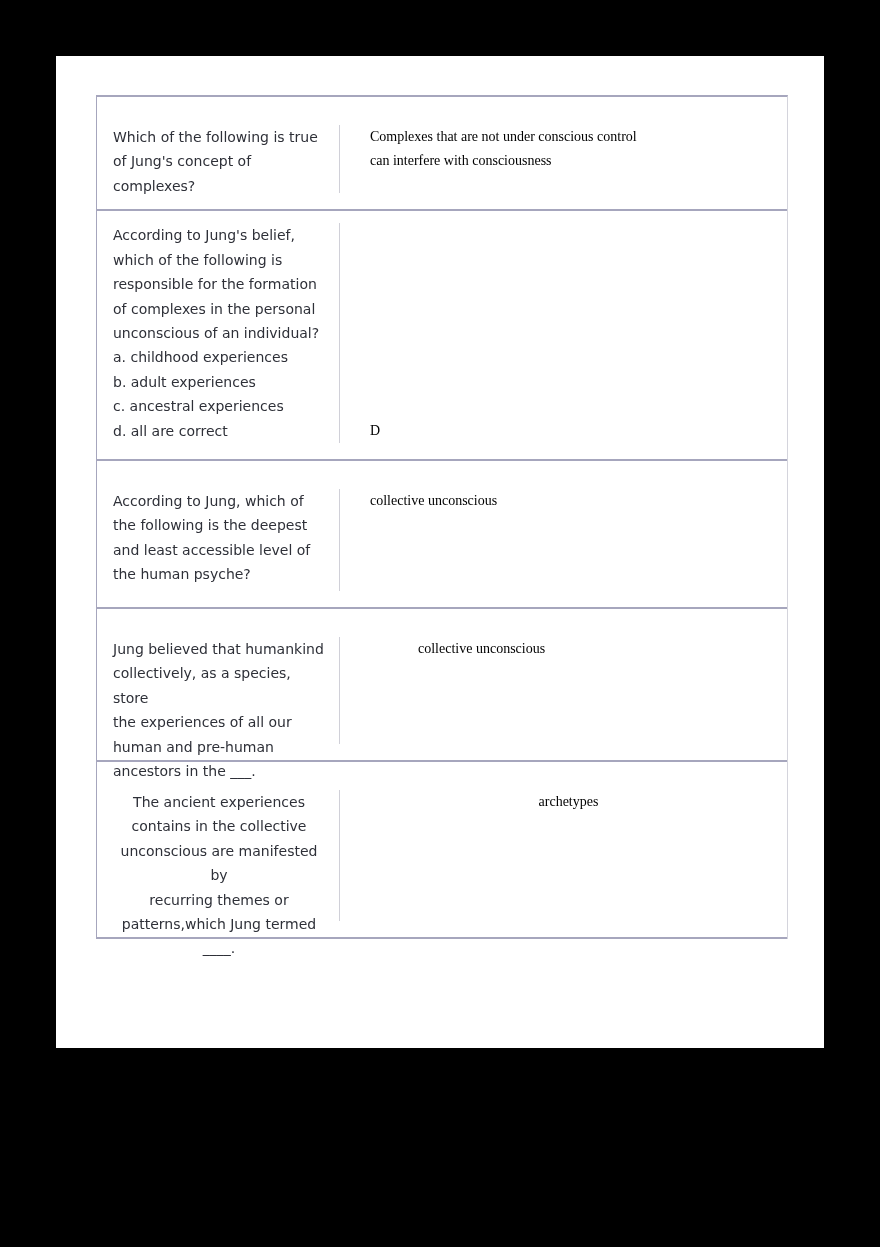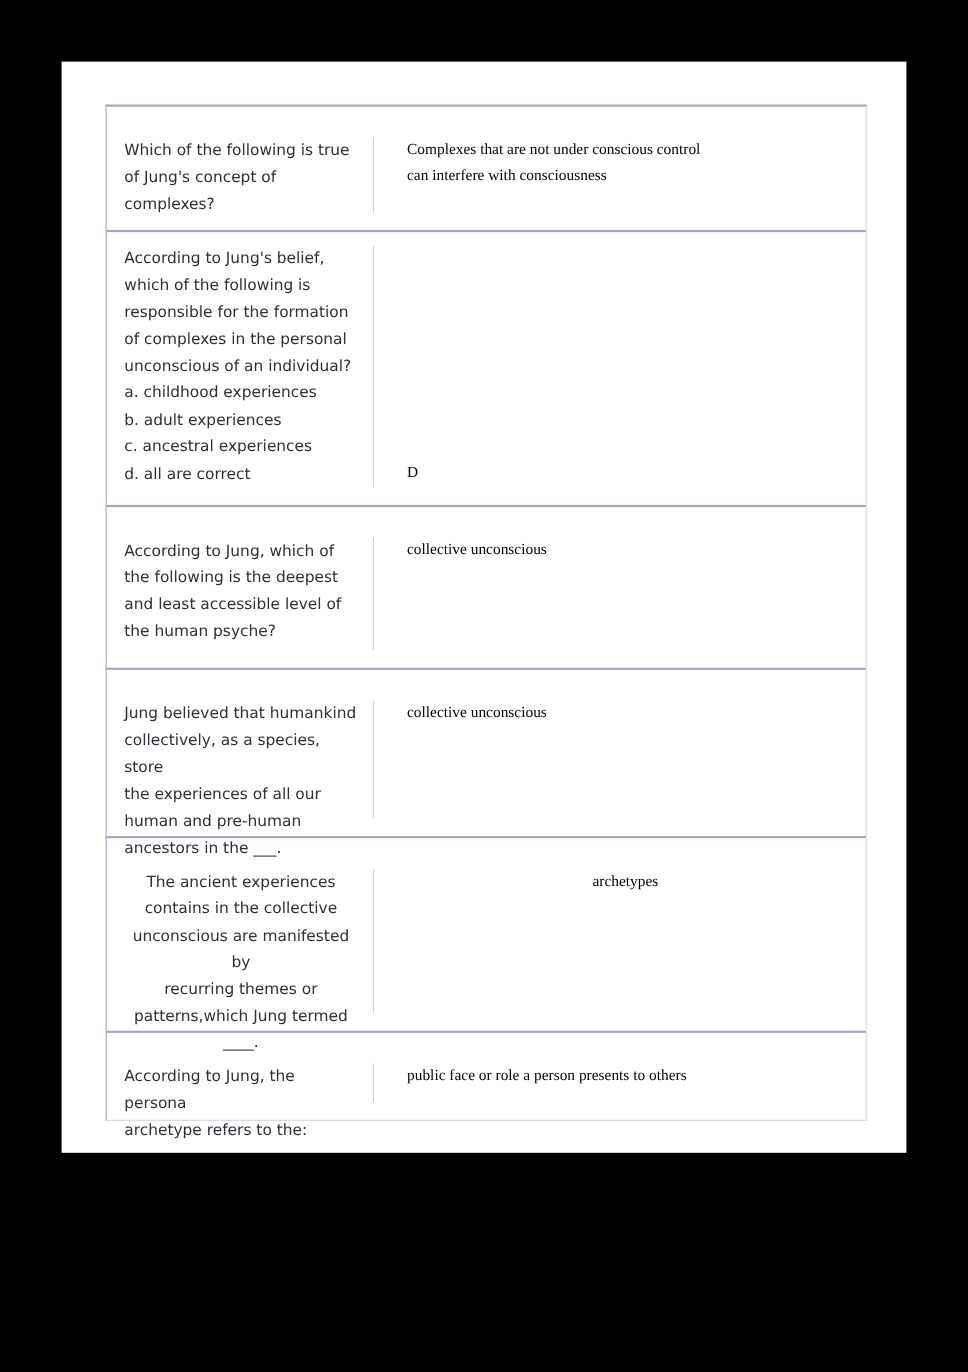--- a/index.html
+++ b/index.html
@@ -88,39 +88,34 @@
     </div>
 
     <div class="row" style="height:148px;">
       <div class="term">According to Jung, which of
 the following is the deepest
 and least accessible level of
 the human psyche?</div>
       <div class="def">collective unconscious</div>
     </div>
 
-    <div class="row" style="height:153px;">
+    <div class="row" style="height:153px;gap:48px;">
       <div class="term">Jung believed that humankind
 collectively, as a species, store
 the experiences of all our
 human and pre-human
 ancestors in the ___.</div>
       <div class="def">collective unconscious</div>
     </div>
 
     <div class="row" style="height:177px;text-align:center;">
       <div class="term">The ancient experiences
 contains in the collective
 unconscious are manifested by
 recurring themes or
 patterns,which Jung termed
 ____.</div>
       <div class="def">archetypes</div>
     </div>
 
-    <div class="row last" style="height:80px;">
-      <div class="term">According to Jung, the persona
-archetype refers to the:</div>
-      <div class="def">public face or role a person presents to others</div>
-    </div>
 
   </div>
 </div>
 
 </body></html>

